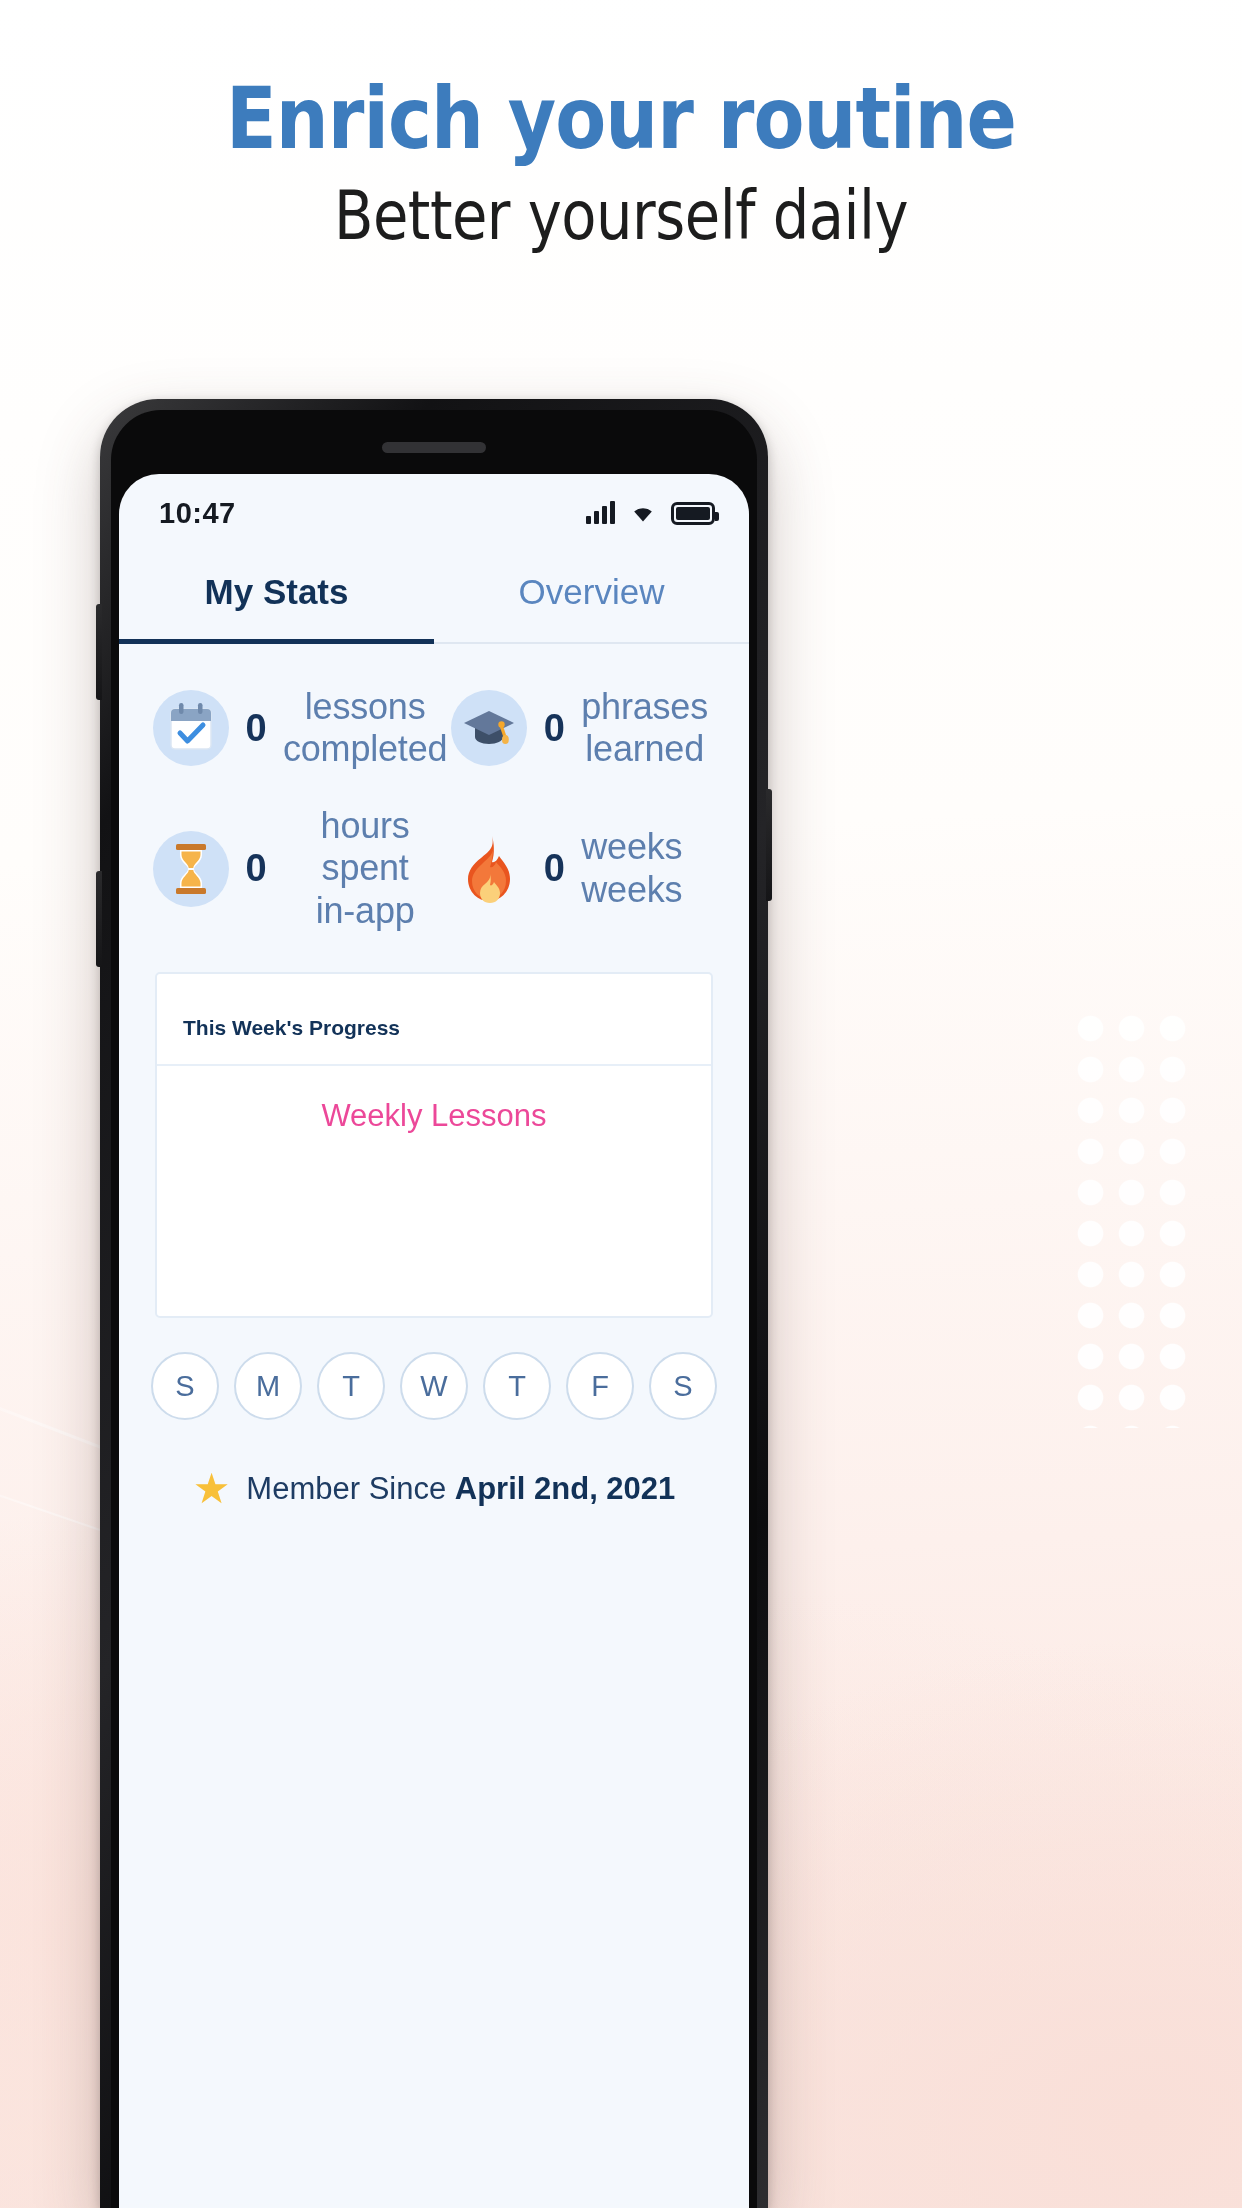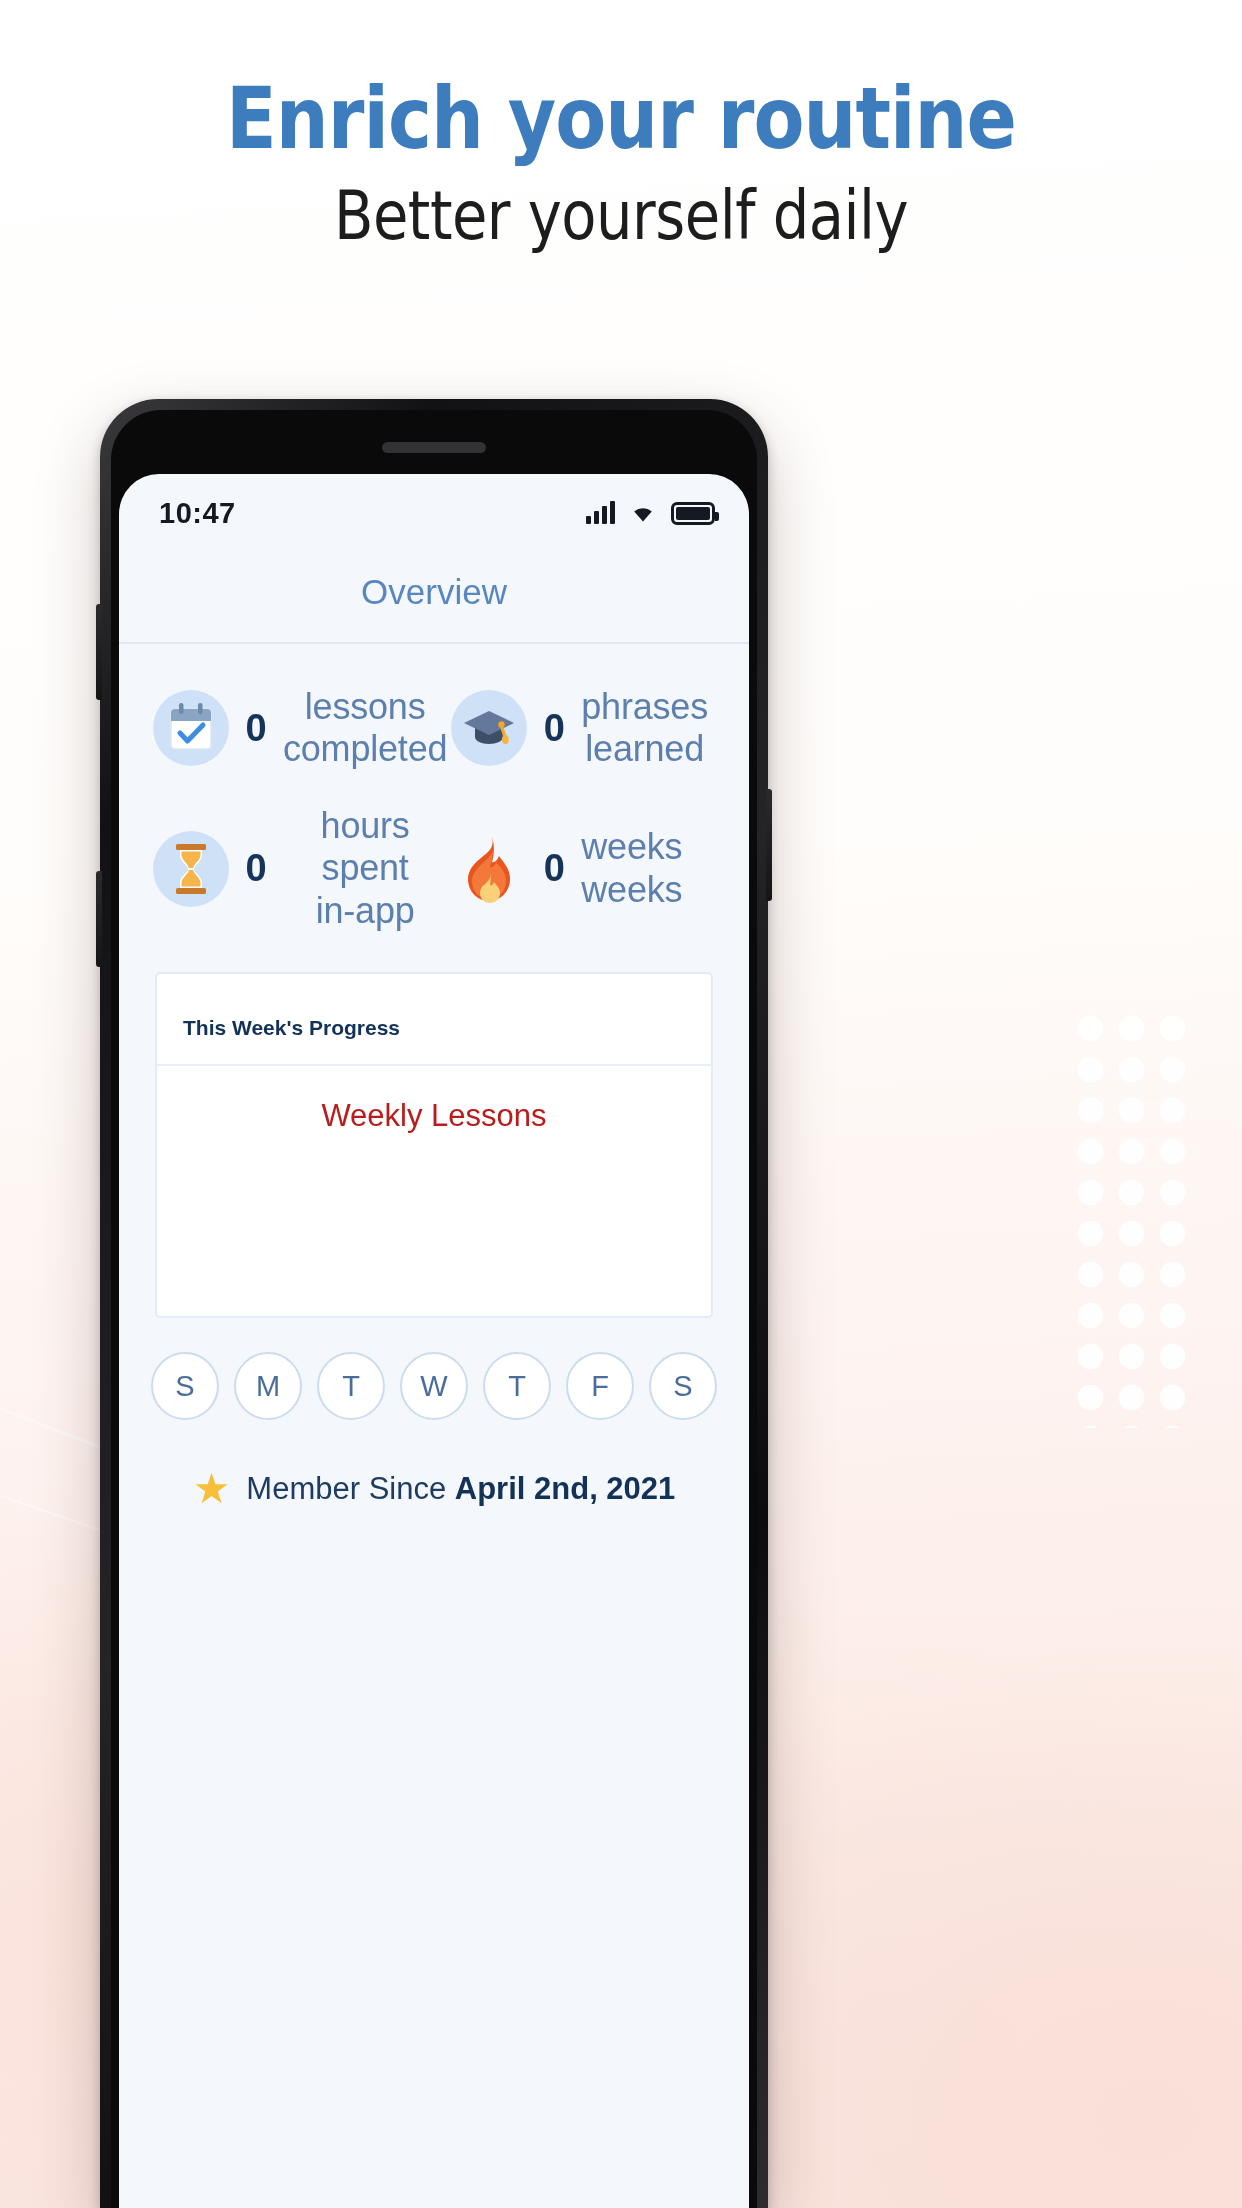--- a/index.html
+++ b/index.html
@@ -166,21 +166,21 @@
     border-radius: 5px;
     flex: none;
   }
   #progress-title {
     font-size: 21px; font-weight: 700; color: #123258;
     padding: 42px 26px 24px 26px;
     border-bottom: 2px solid #e7eff8;
   }
   #chart-area { height: 250px; padding-top: 32px; position: relative; }
   #chart-label {
-    text-align: center; font-size: 31px; color: #b91c1c; font-weight: 400;
+    text-align: center; font-size: 31px; color: #ec4899; font-weight: 400;
   }
 
   
   #days {
     flex: none; display: flex; justify-content: space-between;
     padding: 34px 32px 0 32px;
   }
   .day {
     width: 68px; height: 68px; border-radius: 50%;
     border: 2px solid #cddcec; background: #ffffff;
@@ -235,20 +235,21 @@
               <path d="M15 21.5 L6.2 11.6 A13 13 0 0 1 23.8 11.6 Z" fill="#151a22"></path>
             </svg>
           </span>
           <span id="batt">
               <i></i>
             </span>
         </div>
       </div>
 
       <div id="tabs">
+        <div class="tab active">My Stats</div>
         <div class="tab">Overview</div>
       </div>
 
       <div id="stats-grid">
 
         <div class="stat">
           <div class="stat-icon">
             <svg width="52" height="54" viewBox="0 0 52 54">
               <rect x="6" y="8" width="40" height="40" rx="4" fill="#ffffff" stroke="#dbe6f3" stroke-width="1.5"></rect>
               <path d="M6 12a4 4 0 0 1 4-4h32a4 4 0 0 1 4 4v8H6z" fill="#8aa4c4"></path>

